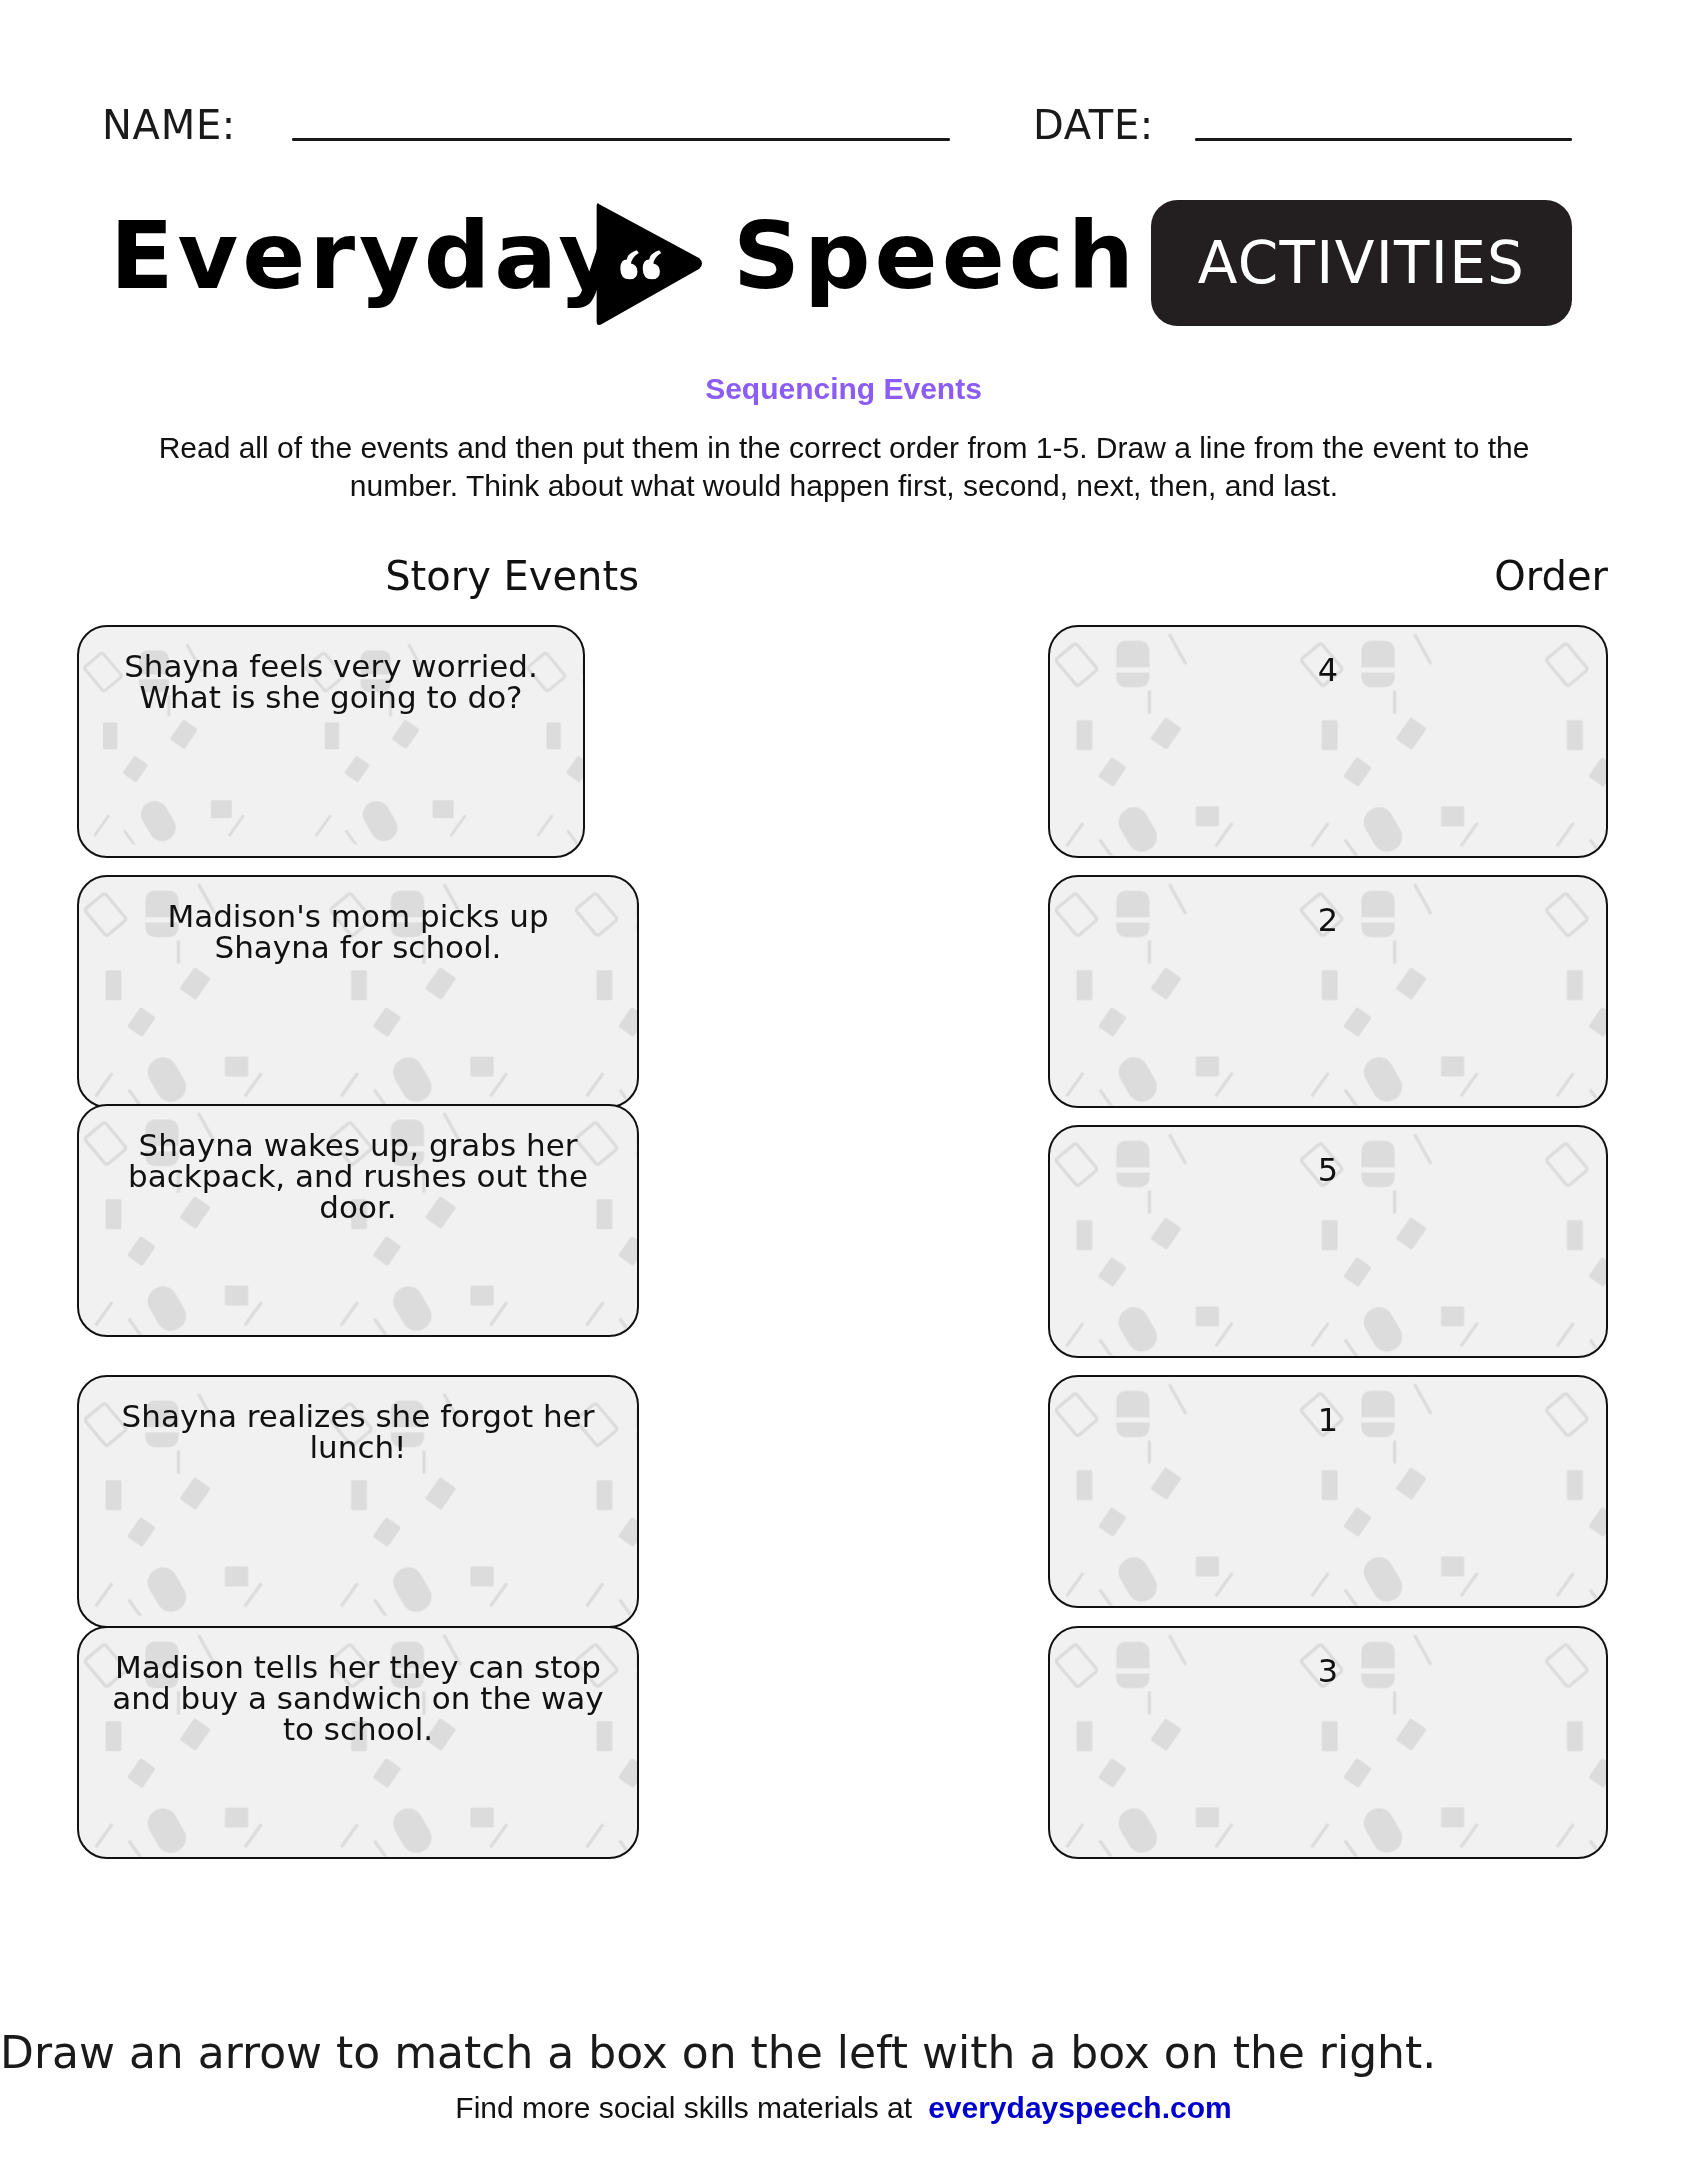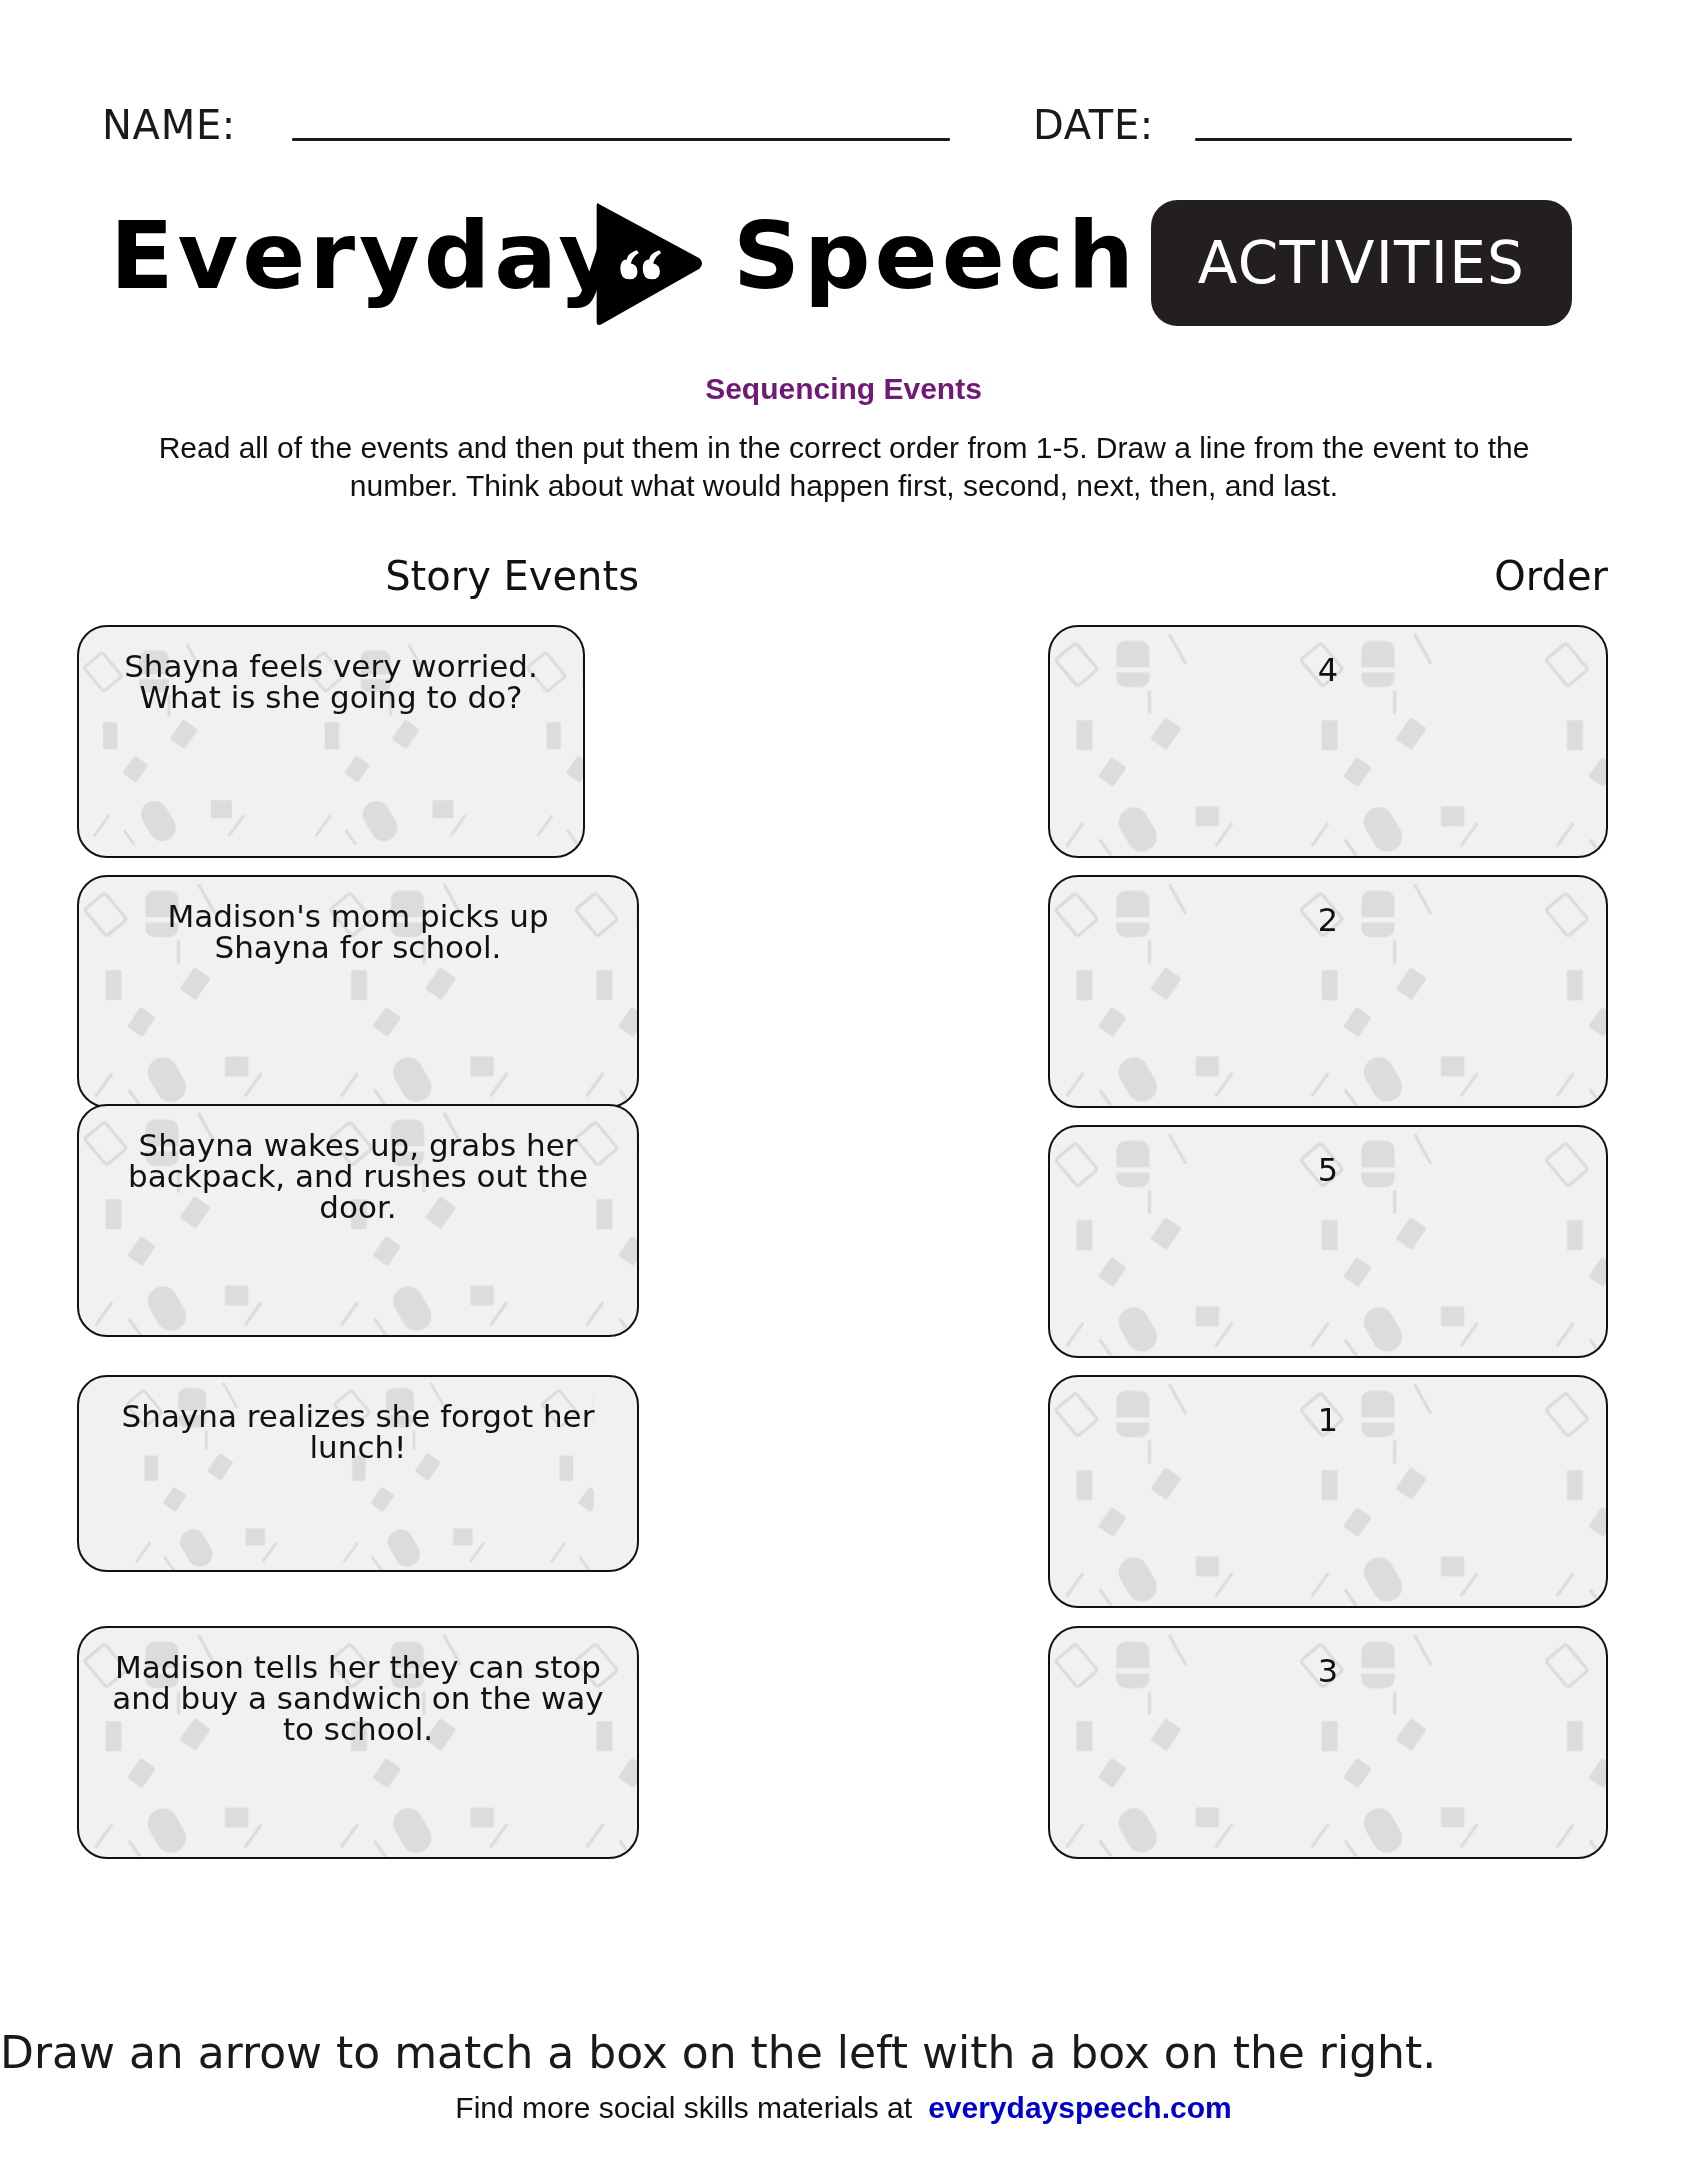--- a/index.html
+++ b/index.html
@@ -9,21 +9,21 @@
   
   .field-label { font-family: "DejaVu Sans", sans-serif; font-size: 40px; letter-spacing: 0.7px; color: #1a1a1a; line-height: 1; }
   .field-line { height: 3.3px; background: #1a1a1a; border-radius: 1.3px; }
 
   
   .brand-word { font-family: "DejaVu Sans", sans-serif; font-weight: bold; font-size: 93px; line-height: 1; color: #000; letter-spacing: 4px; }
   .activities-badge { background: #231f20; border-radius: 26.5px; display: flex; align-items: center; justify-content: center; }
   .activities-text { font-family: "DejaVu Sans", sans-serif; color: #fff; font-size: 58px; letter-spacing: 1.3px; line-height: 1; }
 
   
-  .title { left: 0; width: 1687px; text-align: center; font-family: "Liberation Sans", sans-serif; font-weight: bold; font-size: 30px; color: #701a75; }
+  .title { left: 0; width: 1687px; text-align: center; font-family: "Liberation Sans", sans-serif; font-weight: bold; font-size: 30px; color: #8b5cf6; }
   .instructions { left: 126px; width: 1436px; text-align: center; font-family: "Liberation Sans", sans-serif; font-size: 30px; line-height: 38px; color: #111; }
 
   .col-header { font-family: "DejaVu Sans", sans-serif; font-size: 40px; color: #111; text-align: right; line-height: 1; }
 
   
   .card {
     box-sizing: border-box;
     border: 2.6px solid #111;
     border-radius: 30px;
     background-color: #f1f1f1;
@@ -112,21 +112,21 @@
       <rect width="100%" height="100%" fill="url(#school-pattern)"></rect>
     </svg>
   <div class="card-text">Madison's mom picks up Shayna for school.</div>
 </div>
 <div class="abs card" style="left:77px; top:1104px; width:562px; height:233px;">
   <svg class="pattern" width="100%" height="100%" viewBox="0 0 841 344">
       <rect width="100%" height="100%" fill="url(#school-pattern)"></rect>
     </svg>
   <div class="card-text">Shayna wakes up, grabs her backpack, and rushes out the door.</div>
 </div>
-<div class="abs card" style="left:77px; top:1375px; width:562px; height:197px;">
+<div class="abs card" style="left:77px; top:1375px; width:562px; height:253px;">
   <svg class="pattern" width="100%" height="100%" viewBox="0 0 841 344">
       <rect width="100%" height="100%" fill="url(#school-pattern)"></rect>
     </svg>
   <div class="card-text">Shayna realizes she forgot her lunch!</div>
 </div>
 <div class="abs card" style="left:77px; top:1626px; width:562px; height:233px;">
   <svg class="pattern" width="100%" height="100%" viewBox="0 0 841 344">
       <rect width="100%" height="100%" fill="url(#school-pattern)"></rect>
     </svg>
   <div class="card-text">Madison tells her they can stop and buy a sandwich on the way to school.</div>

